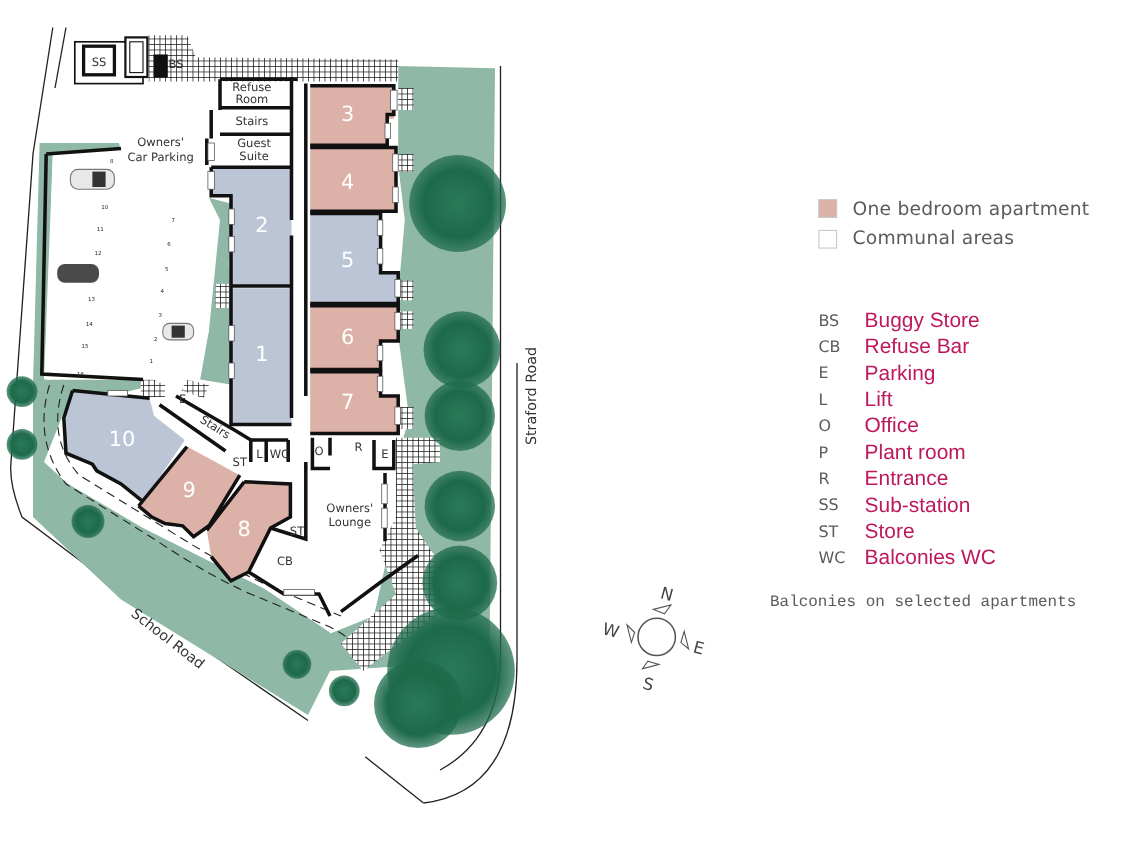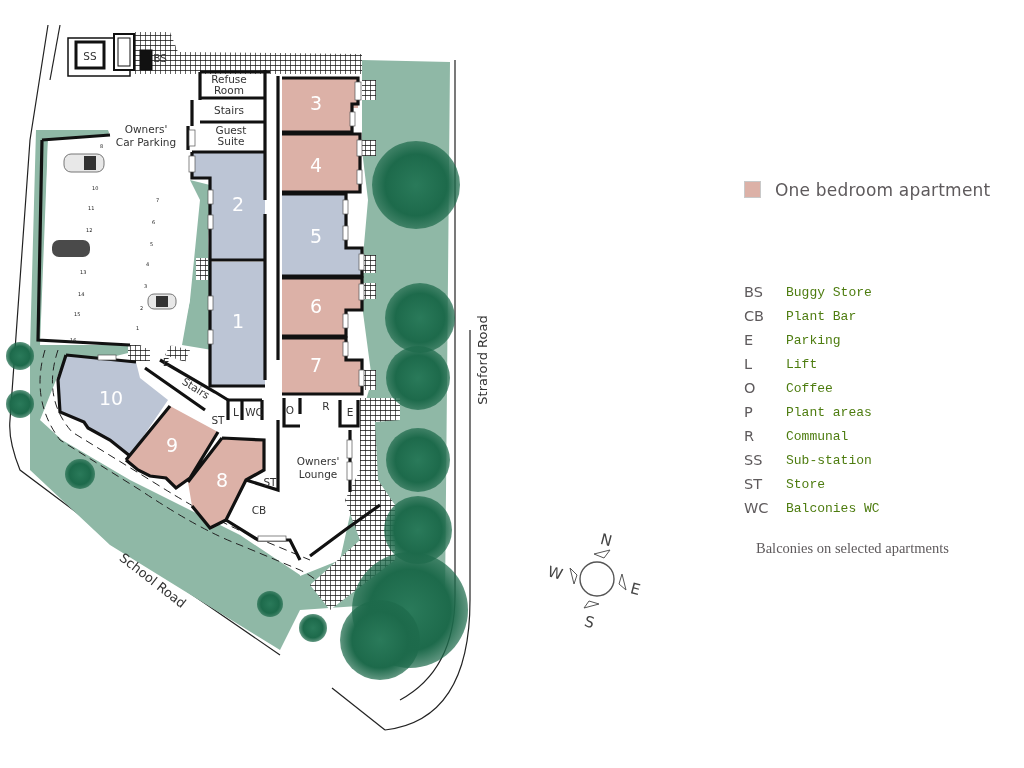--- a/index.html
+++ b/index.html
@@ -11,22 +11,22 @@
   .road-lbl { font-family:"DejaVu Sans", sans-serif; font-size:13px; fill:#333333; }
 
   
   #legend { position:absolute; left:744px; top:176px; width:280px; }
   .leg-row { display:flex; align-items:center; height:27.5px; }
   .swatch { width:17px; height:17px; box-sizing:border-box; border:1px solid #c9c9c9; margin-right:14px; flex:none; }
   .leg-text { font-family:"DejaVu Sans", sans-serif; font-size:17px; color:#5e5a5c; white-space:nowrap; letter-spacing:0.2px; }
   #abbr { position:absolute; left:744px; top:280px; width:280px; }
   .abbr-row { display:flex; height:24px; align-items:center; }
   .abbr-code { width:42px; font-family:"DejaVu Sans", sans-serif; font-size:14.5px; color:#5e5a5c; }
-  .abbr-desc { font-family:Liberation Mono, monospace; font-size:13px; color:#4d7c0f; white-space:nowrap; }
-  #note { position:absolute; left:756px; top:540px; font-family:Liberation Serif, serif; font-size:14.5px; color:#5e5a5c; white-space:nowrap; }
+  .abbr-desc { font-family:Liberation Sans, sans-serif; font-size:19px; color:#be185d; white-space:nowrap; }
+  #note { position:absolute; left:700px; top:540px; font-family:Liberation Mono, monospace; font-size:14.5px; color:#5e5a5c; white-space:nowrap; }
 </style>
 </head>
 <body>
 
 <svg id="plan" viewBox="0 0 1024 768" xmlns="http://www.w3.org/2000/svg">
   <defs>
     <pattern id="grid" width="5" height="5" patternUnits="userSpaceOnUse">
       <rect width="5" height="5" fill="#ffffff"></rect>
       <path d="M0 0H5M0 0V5" stroke="#111" stroke-width="1.3"></path>
     </pattern>
@@ -253,50 +253,54 @@
     <text x="588" y="627" text-anchor="middle" transform="rotate(15 588 627)">S</text>
     <text x="554" y="578" text-anchor="middle" transform="rotate(15 554 578)">W</text>
   </g>
 </svg>
 
 <div id="legend">
   <div class="leg-row">
     <span class="swatch" style="background:#dcb1a7"></span>
     <span class="leg-text">One bedroom apartment</span>
   </div>
+  <div class="leg-row">
+    <span class="swatch" style="background:#ffffff"></span>
+    <span class="leg-text">Communal areas</span>
+  </div>
 </div>
 
 <div id="abbr">
   <div class="abbr-row">
       <span class="abbr-code">BS</span>
       <span class="abbr-desc">Buggy Store</span>
     </div>
   <div class="abbr-row">
       <span class="abbr-code">CB</span>
-      <span class="abbr-desc">Plant Bar</span>
+      <span class="abbr-desc">Refuse Bar</span>
     </div>
   <div class="abbr-row">
       <span class="abbr-code">E</span>
       <span class="abbr-desc">Parking</span>
     </div>
   <div class="abbr-row">
       <span class="abbr-code">L</span>
       <span class="abbr-desc">Lift</span>
     </div>
   <div class="abbr-row">
       <span class="abbr-code">O</span>
-      <span class="abbr-desc">Coffee</span>
+      <span class="abbr-desc">Office</span>
     </div>
   <div class="abbr-row">
       <span class="abbr-code">P</span>
-      <span class="abbr-desc">Plant areas</span>
+      <span class="abbr-desc">Plant room</span>
     </div>
   <div class="abbr-row">
       <span class="abbr-code">R</span>
-      <span class="abbr-desc">Communal</span>
+      <span class="abbr-desc">Entrance</span>
     </div>
   <div class="abbr-row">
       <span class="abbr-code">SS</span>
       <span class="abbr-desc">Sub-station</span>
     </div>
   <div class="abbr-row">
       <span class="abbr-code">ST</span>
       <span class="abbr-desc">Store</span>
     </div>
   <div class="abbr-row">

